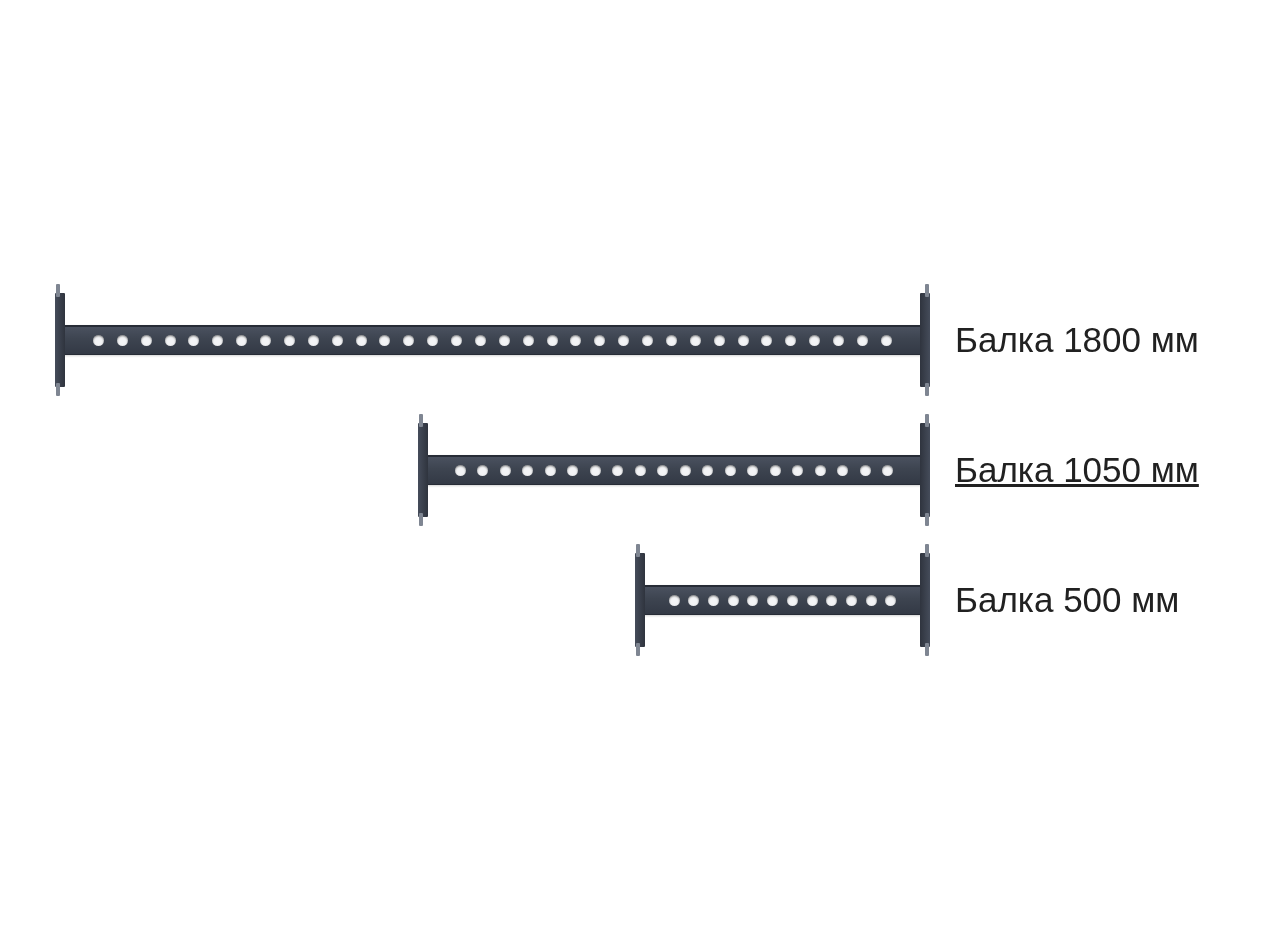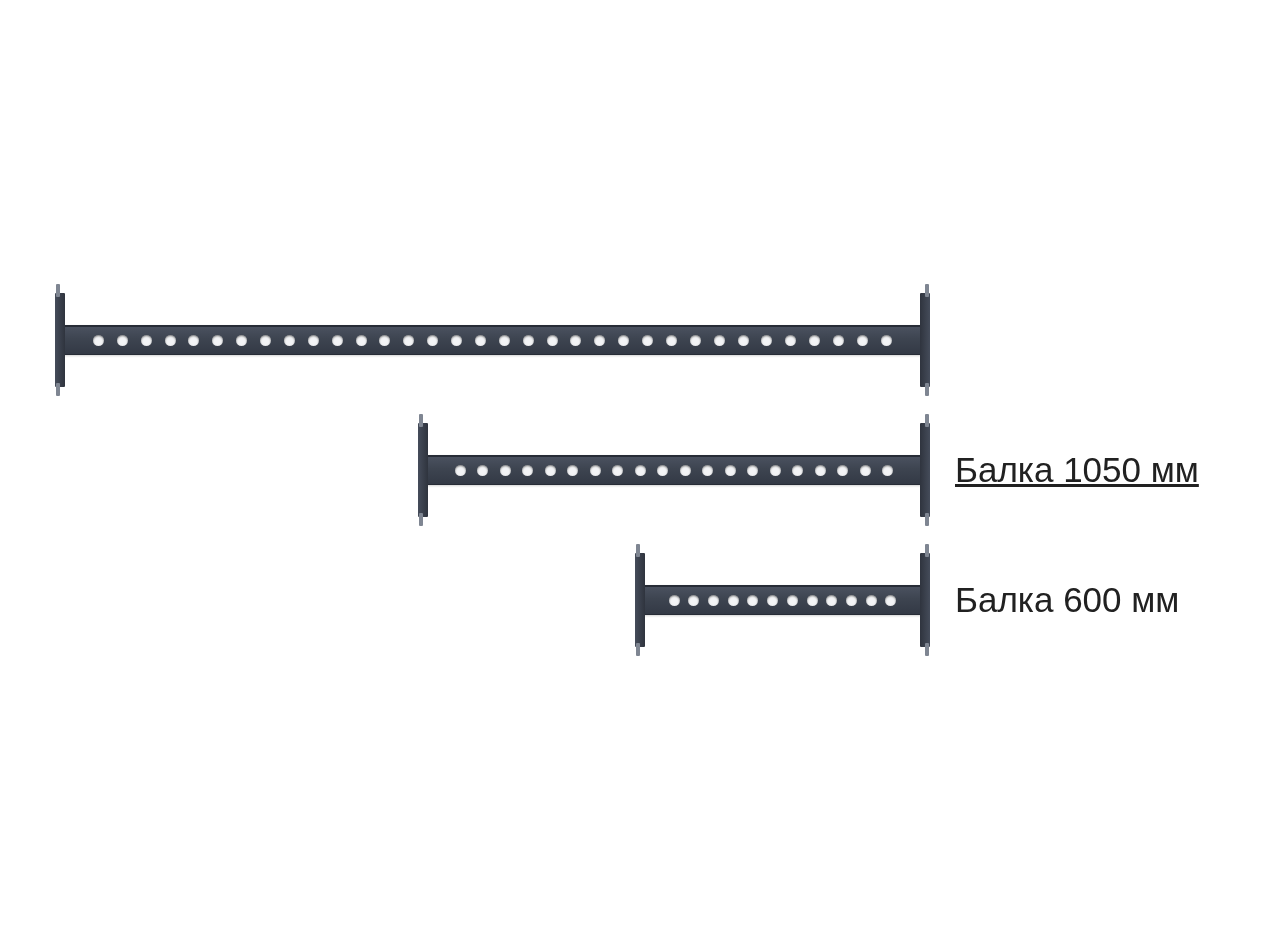--- a/index.html
+++ b/index.html
@@ -135,20 +135,21 @@
           <span class="hole"></span>
           <span class="hole"></span>
           <span class="hole"></span>
         </div>
     </div>
     <div class="endplate right">
       <div class="pin top"></div>
       <div class="pin bottom"></div>
     </div>
   </div>
+  <div class="beam-label" id="label-1">Балка 1800 мм</div>
 
   <div class="beam-row" id="beam-2">
     <div class="endplate left">
       <div class="pin top"></div>
       <div class="pin bottom"></div>
     </div>
     <div class="beam-body">
       <div class="holes-row">
           <span class="hole"></span>
           <span class="hole"></span>
@@ -198,15 +199,15 @@
           <span class="hole"></span>
           <span class="hole"></span>
           <span class="hole"></span>
         </div>
     </div>
     <div class="endplate right">
       <div class="pin top"></div>
       <div class="pin bottom"></div>
     </div>
   </div>
-  <div class="beam-label" id="label-3">Балка 600 мм</div>
+  <div class="beam-label" id="label-3">Балка 500 мм</div>
 
 </div>
 
 </body></html>

